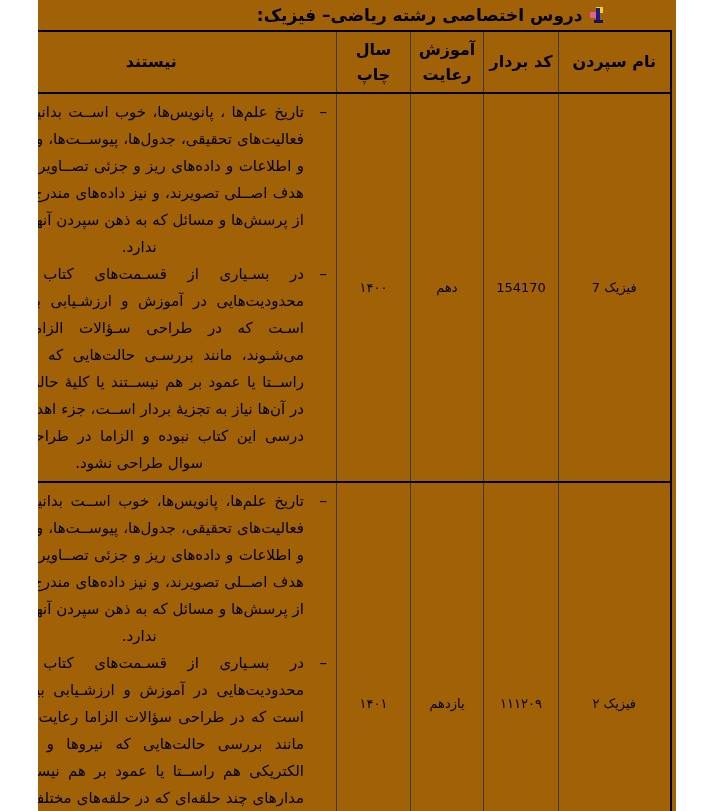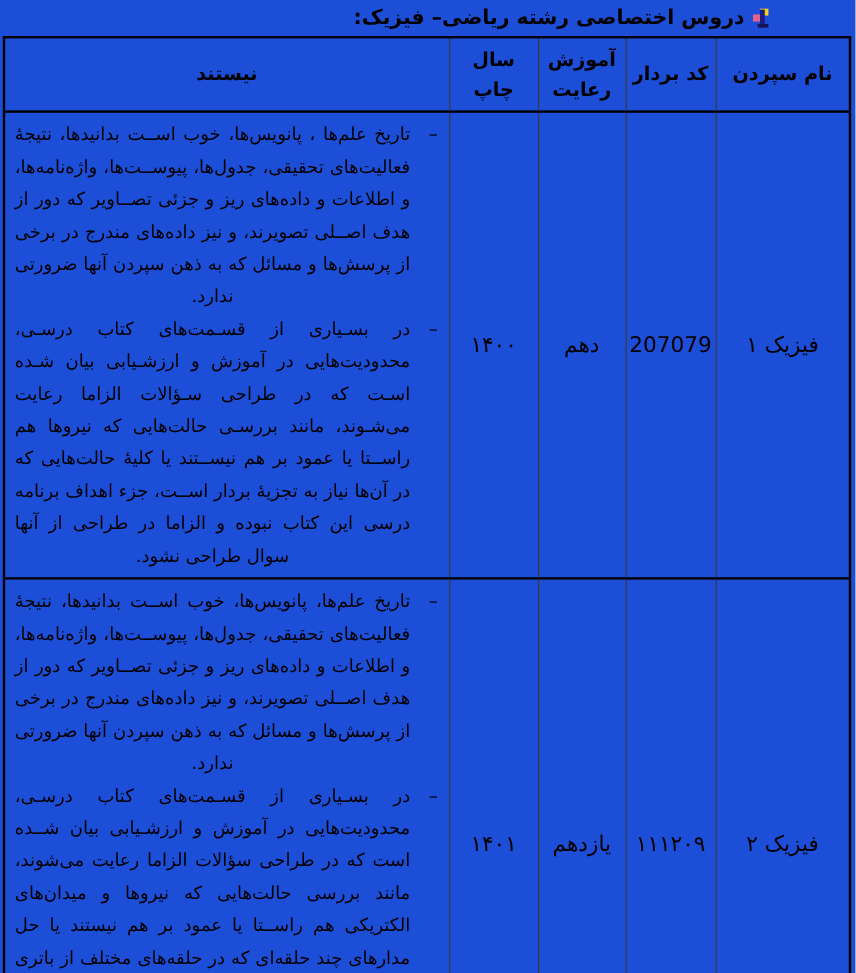--- a/index.html
+++ b/index.html
@@ -3,24 +3,24 @@
 <meta charset="utf-8">
 <style>
   html, body {
     margin: 0;
     padding: 0;
     background: #ffffff;
     font-family: "DejaVu Sans", sans-serif;
     color: #000;
   }
   .page {
-    width: 713px;
+    width: 638px;
     height: 811px;
     margin: 0 auto;
-    background: #1d4ed8;
+    background: #a16207;
     box-sizing: border-box;
     direction: rtl;
     overflow: hidden;
   }
   .title-row {
     display: flex;
     align-items: center;
     gap: 7px;
     padding: 6px 72px 4px 0;
     height: 28px;
@@ -49,21 +49,21 @@
   .tbl thead th {
     height: 62px;
     font-size: 16px;
     font-weight: bold;
     line-height: 22px;
     border-bottom: 2px solid #000;
     padding: 2px 4px;
   }
   .tbl tbody tr:first-child td { border-bottom: 2px solid #000; }
   .c-name, .c-code, .c-grade, .c-year {
-    font-size: 18px;
+    font-size: 13px;
   }
   .c-omissions {
     vertical-align: top;
     text-align: right;
     padding: 5px 6px 4px 8px;
   }
   .row-1 td { height: 326px; }
   .row-2 td { height: 378px; }
   .bullet {
     position: relative;
@@ -117,22 +117,22 @@
         </th>
         <th class="hdr-two-line">
           <div>سال</div>
           <div>چاپ</div>
         </th>
         <th>نیستند</th>
       </tr>
     </thead>
     <tbody id="rows">
         <tr class="row-1">
-          <td class="c-name">فیزیک ۱</td>
-          <td class="c-code">207079</td>
+          <td class="c-name">فیزیک 7</td>
+          <td class="c-code">154170</td>
           <td class="c-grade">دهم</td>
           <td class="c-year">۱۴۰۰</td>
           <td class="c-omissions">
             <div class="bullet"><span class="dash">–</span><span class="btxt">تاریخ علم‌ها ، پانویس‌ها، خوب اســت بدانیدها، نتیجۀ فعالیت‌های تحقیقی، جدول‌ها، پیوســت‌ها، واژه‌نامه‌ها، و اطلاعات و داده‌های ریز و جزئی تصــاویر که دور از هدف اصــلی تصویرند، و نیز داده‌های مندرج در برخی از پرسش‌ها و مسائل که به ذهن سپردن آنها ضرورتی ندارد.</span></div>
             <div class="bullet"><span class="dash">–</span><span class="btxt">در بسـیاری از قسـمت‌های کتاب درسـی، محدودیت‌هایی در آموزش و ارزشـیابی بیان شـده اسـت که در طراحی سـؤالات الزاما رعایت می‌شـوند، مانند بررسـی حالت‌هایی که نیروها هم راســتا یا عمود بر هم نیســتند یا کلیۀ حالت‌هایی که در آن‌ها نیاز به تجزیۀ بردار اســت، جزء اهداف برنامه درسی این کتاب نبوده و الزاما در طراحی از آنها سوال طراحی نشود.</span></div>
           </td>
         </tr>
         <tr class="row-2">
           <td class="c-name">فیزیک ۲</td>
           <td class="c-code">۱۱۱۲۰۹</td>

